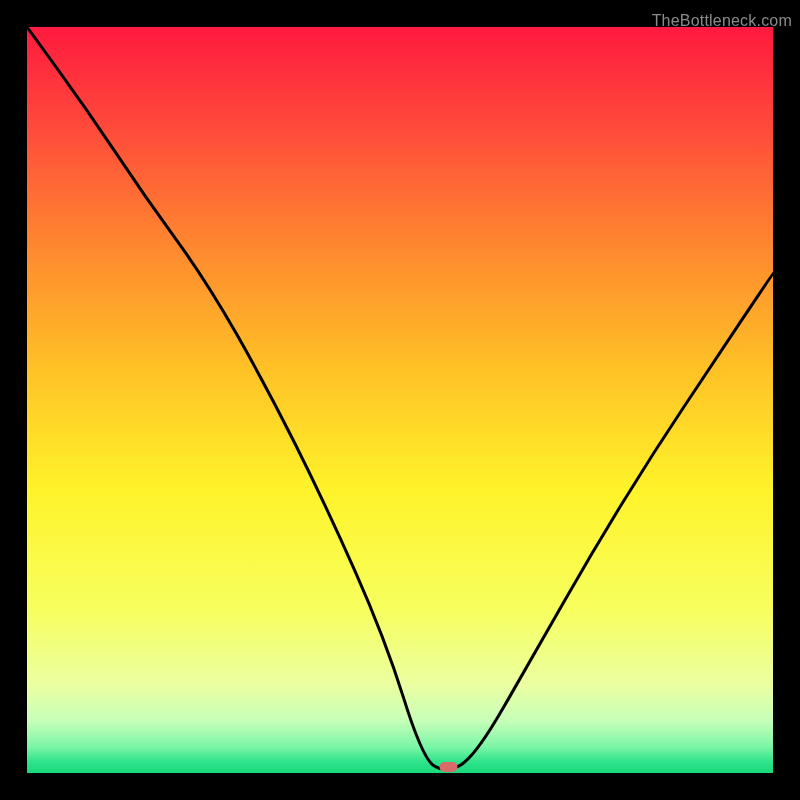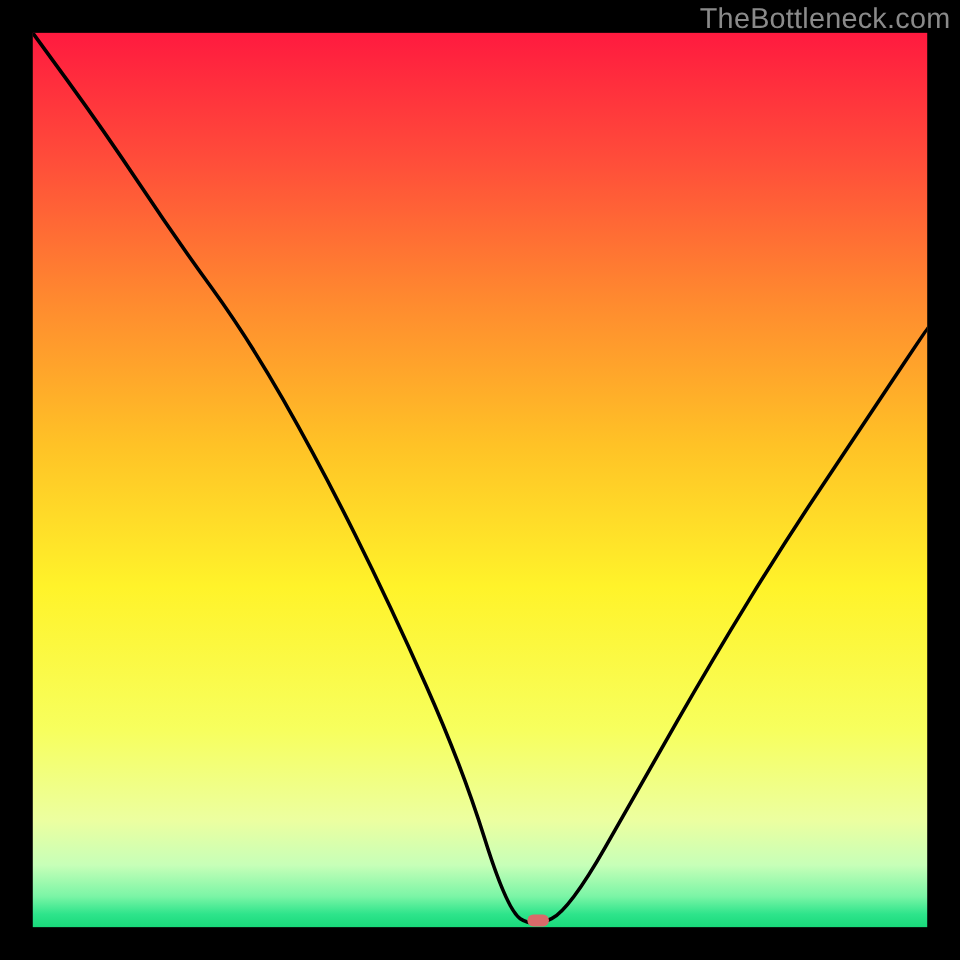--- a/index.html
+++ b/index.html
@@ -12,24 +12,24 @@
     font-family: Arial, Helvetica, sans-serif;
   }
   .frame {
     position: relative;
     width: 800px;
     height: 800px;
     background: #000;
   }
   .watermark {
     position: absolute;
-    top: 2px;
+    top: 12px;
     right: 8px;
     color: #8a8a8a;
-    font-size: 24px;
+    font-size: 16px;
     font-weight: 500;
     letter-spacing: 0.2px;
     z-index: 10;
   }
   .plot-area {
     
     position: absolute;
     left: 27px;
     top: 27px;
     width: 746px;   

